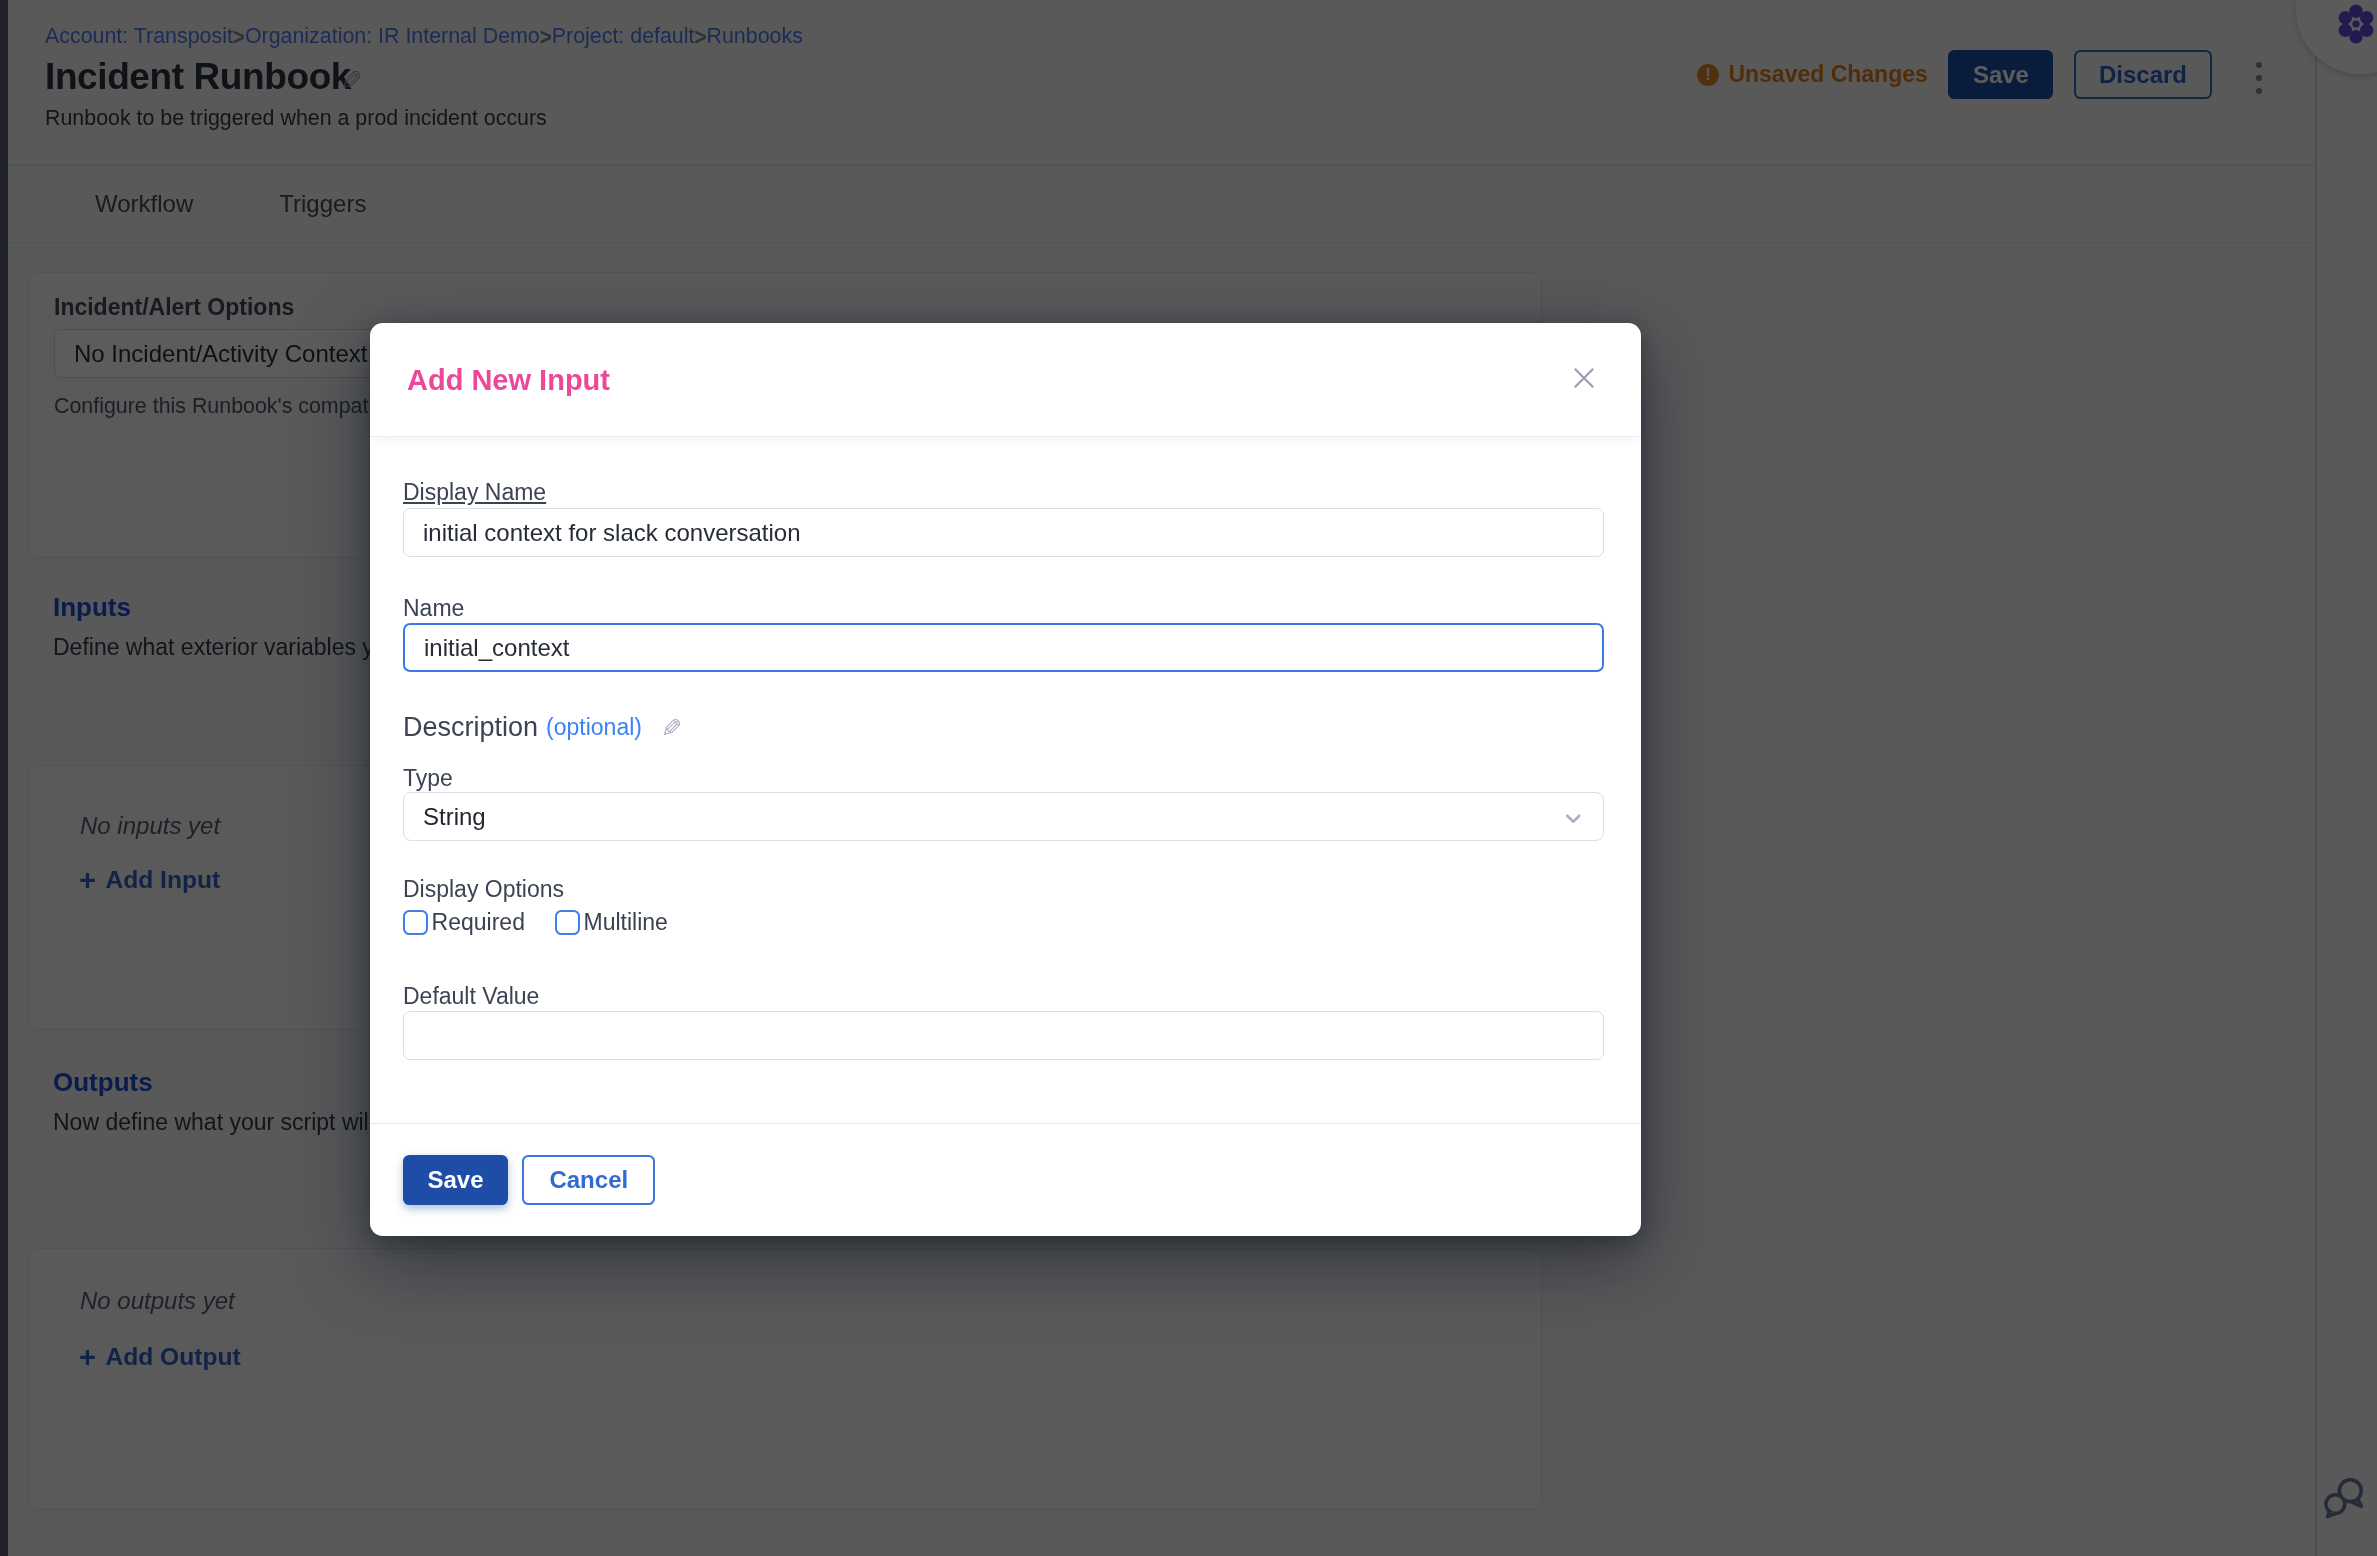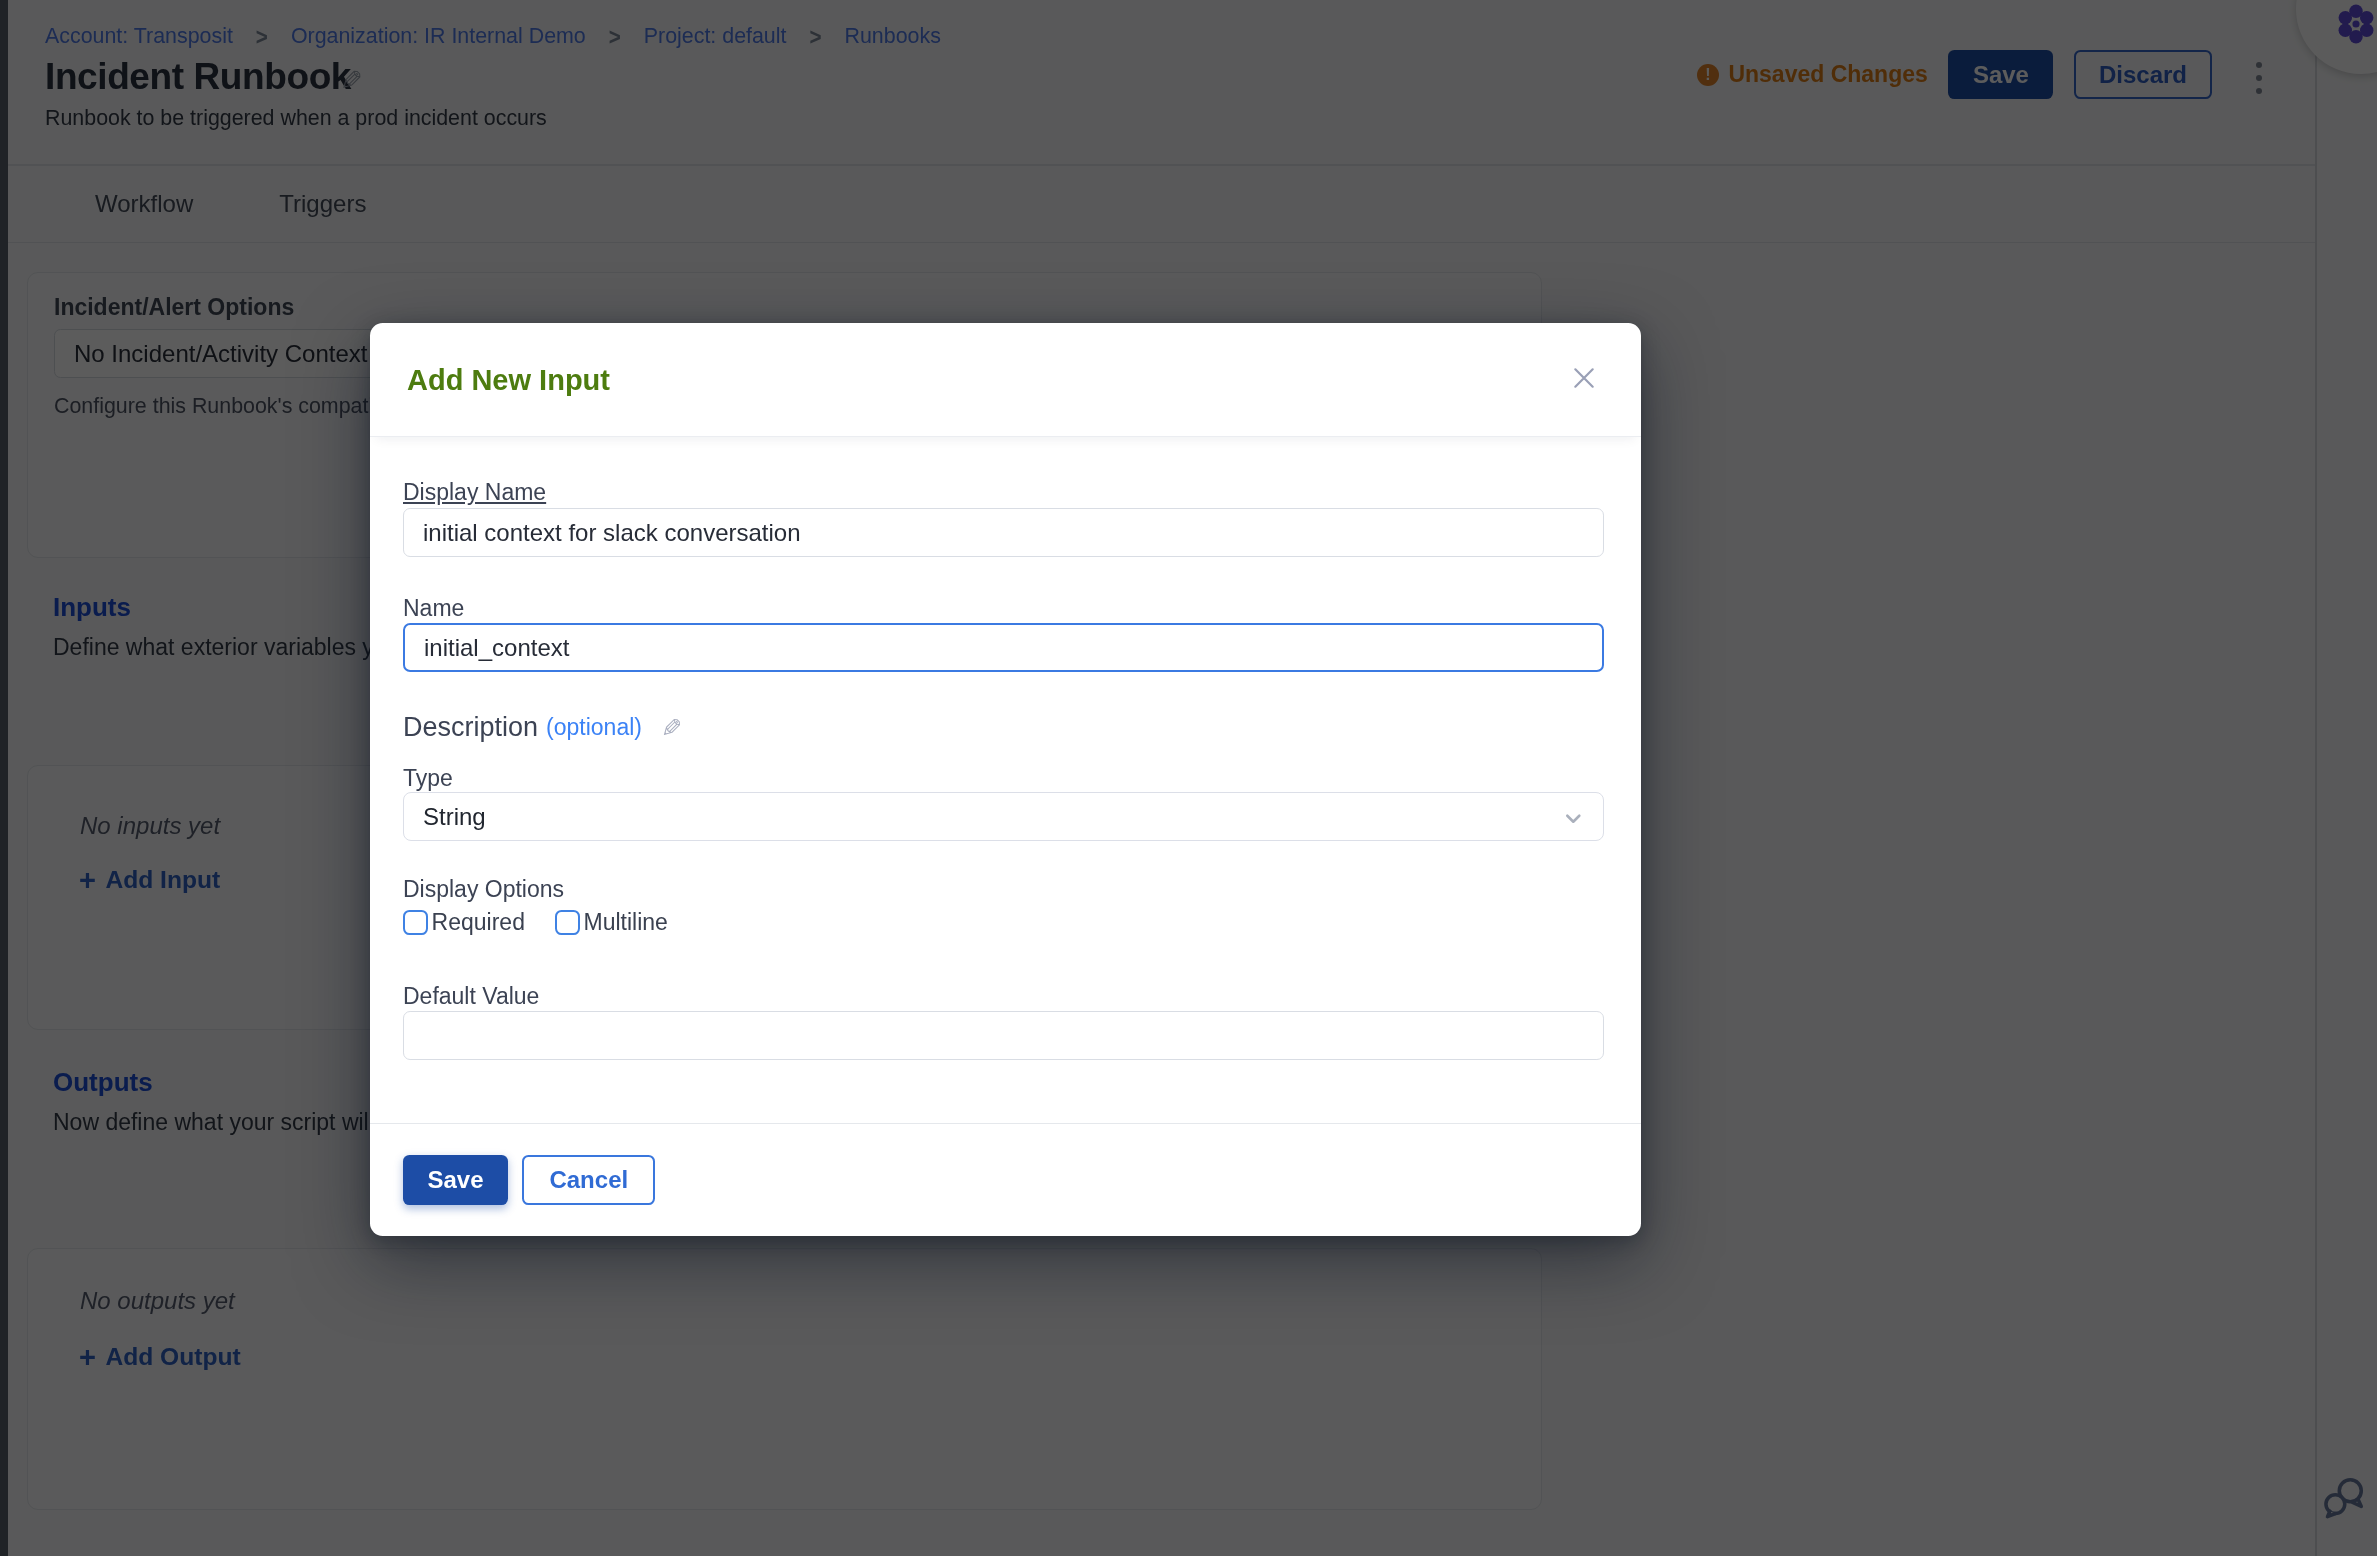--- a/index.html
+++ b/index.html
@@ -13,21 +13,21 @@
 
   
   .page {
     position: absolute; inset: 0;
     background: #f7f8f9;
     filter: brightness(0.36);
   }
   .left-strip { position:absolute; left:0; top:0; width:8px; height:1556px; background:#59606c; }
   .v-line { position:absolute; left:2315px; top:0; width:1.6px; height:1556px; background:#d6d9de; }
 
-  .breadcrumb { position:absolute; left:45px; top:24px; font-size:21.4px; display:flex; align-items:center; gap:23px; }
+  .breadcrumb { position:absolute; left:45px; top:24px; font-size:21.4px; display:flex; align-items:center; gap:0; }
   .breadcrumb a { color:#4f79e8; text-decoration:none; cursor:pointer; }
   .breadcrumb .sep { color:#7c8798; font-size:20.6px; font-weight:700; transform:scaleY(1.15); }
 
   .page-title { position:absolute; left:45px; top:56px; font-size:37px; font-weight:700; color:#2a3140; letter-spacing:-0.4px; }
   .title-pencil { position:absolute; left:340px; top:65px; font-size:27px; color:#9aa1ad; transform:scaleX(-1); cursor:pointer; }
   .page-subtitle { position:absolute; left:45px; top:106px; font-size:21.4px; color:#333a47; }
 
   .actions { position:absolute; top:49px; right:165px; height:51px; display:flex; align-items:center; gap:20.6px; }
   .unsaved { display:flex; align-items:center; gap:9.5px; font-size:23px; font-weight:700; color:#dd7e17; white-space:nowrap; }
   .warn-dot { width:22px; height:22px; border-radius:50%; background:#e0832b; color:#fcfcfc; font-size:16px; font-weight:700;
@@ -71,21 +71,21 @@
   .avatar { position:absolute; left:2296px; top:-56px; width:130px; height:130px; border-radius:50%;
             background:#fdfdfe; box-shadow:0 2.4px 8px rgba(0,0,0,0.18); }
   .avatar svg { position:absolute; left:37px; top:57px; }
   .chat-widget { position:absolute; left:2322px; top:1475px; width:44px; height:44px; cursor:pointer; }
 
   
   .modal { position:absolute; left:370px; top:323px; width:1271px; height:913px; background:#ffffff;
            border-radius:12.7px; box-shadow:0 24px 71px rgba(8,15,30,0.5), 0 4.8px 19px rgba(8,15,30,0.28); }
   .m-header { position:relative; height:114px; border-bottom:0.8px solid #ebedf1;
               box-shadow:0 8px 11px -6.4px rgba(20,30,50,0.07); }
-  .m-title { position:absolute; left:37px; top:41px; font-size:29px; font-weight:700; color:#4d7c0f; }
+  .m-title { position:absolute; left:37px; top:41px; font-size:29px; font-weight:700; color:#ec4899; }
   .m-close { position:absolute; right:40px; top:37px; width:35px; height:35px; display:flex;
              align-items:center; justify-content:center; cursor:pointer; }
   .m-body { position:absolute; left:0; top:0; width:100%; }
   .m-label { position:absolute; left:33px; font-size:23px; font-weight:500; color:#3c4354; }
   .m-input { position:absolute; left:33px; width:1201px; height:49px; border:1.6px solid #d9dde4; border-radius:7.1px;
              font-size:24px; color:#272c37; padding:0 19px; font-family:inherit; background:#fff; outline:none; }
   .m-input.focused { border:2.4px solid #3b7ae2; }
   .lbl-display-name { top:156px;text-decoration:underline; } .inp-display-name { top:185px; }
   .lbl-name { top:272px; } .inp-name { top:300px; }
   .desc-row { position:absolute; left:33px; top:389px; display:flex; align-items:center; gap:8px; }

